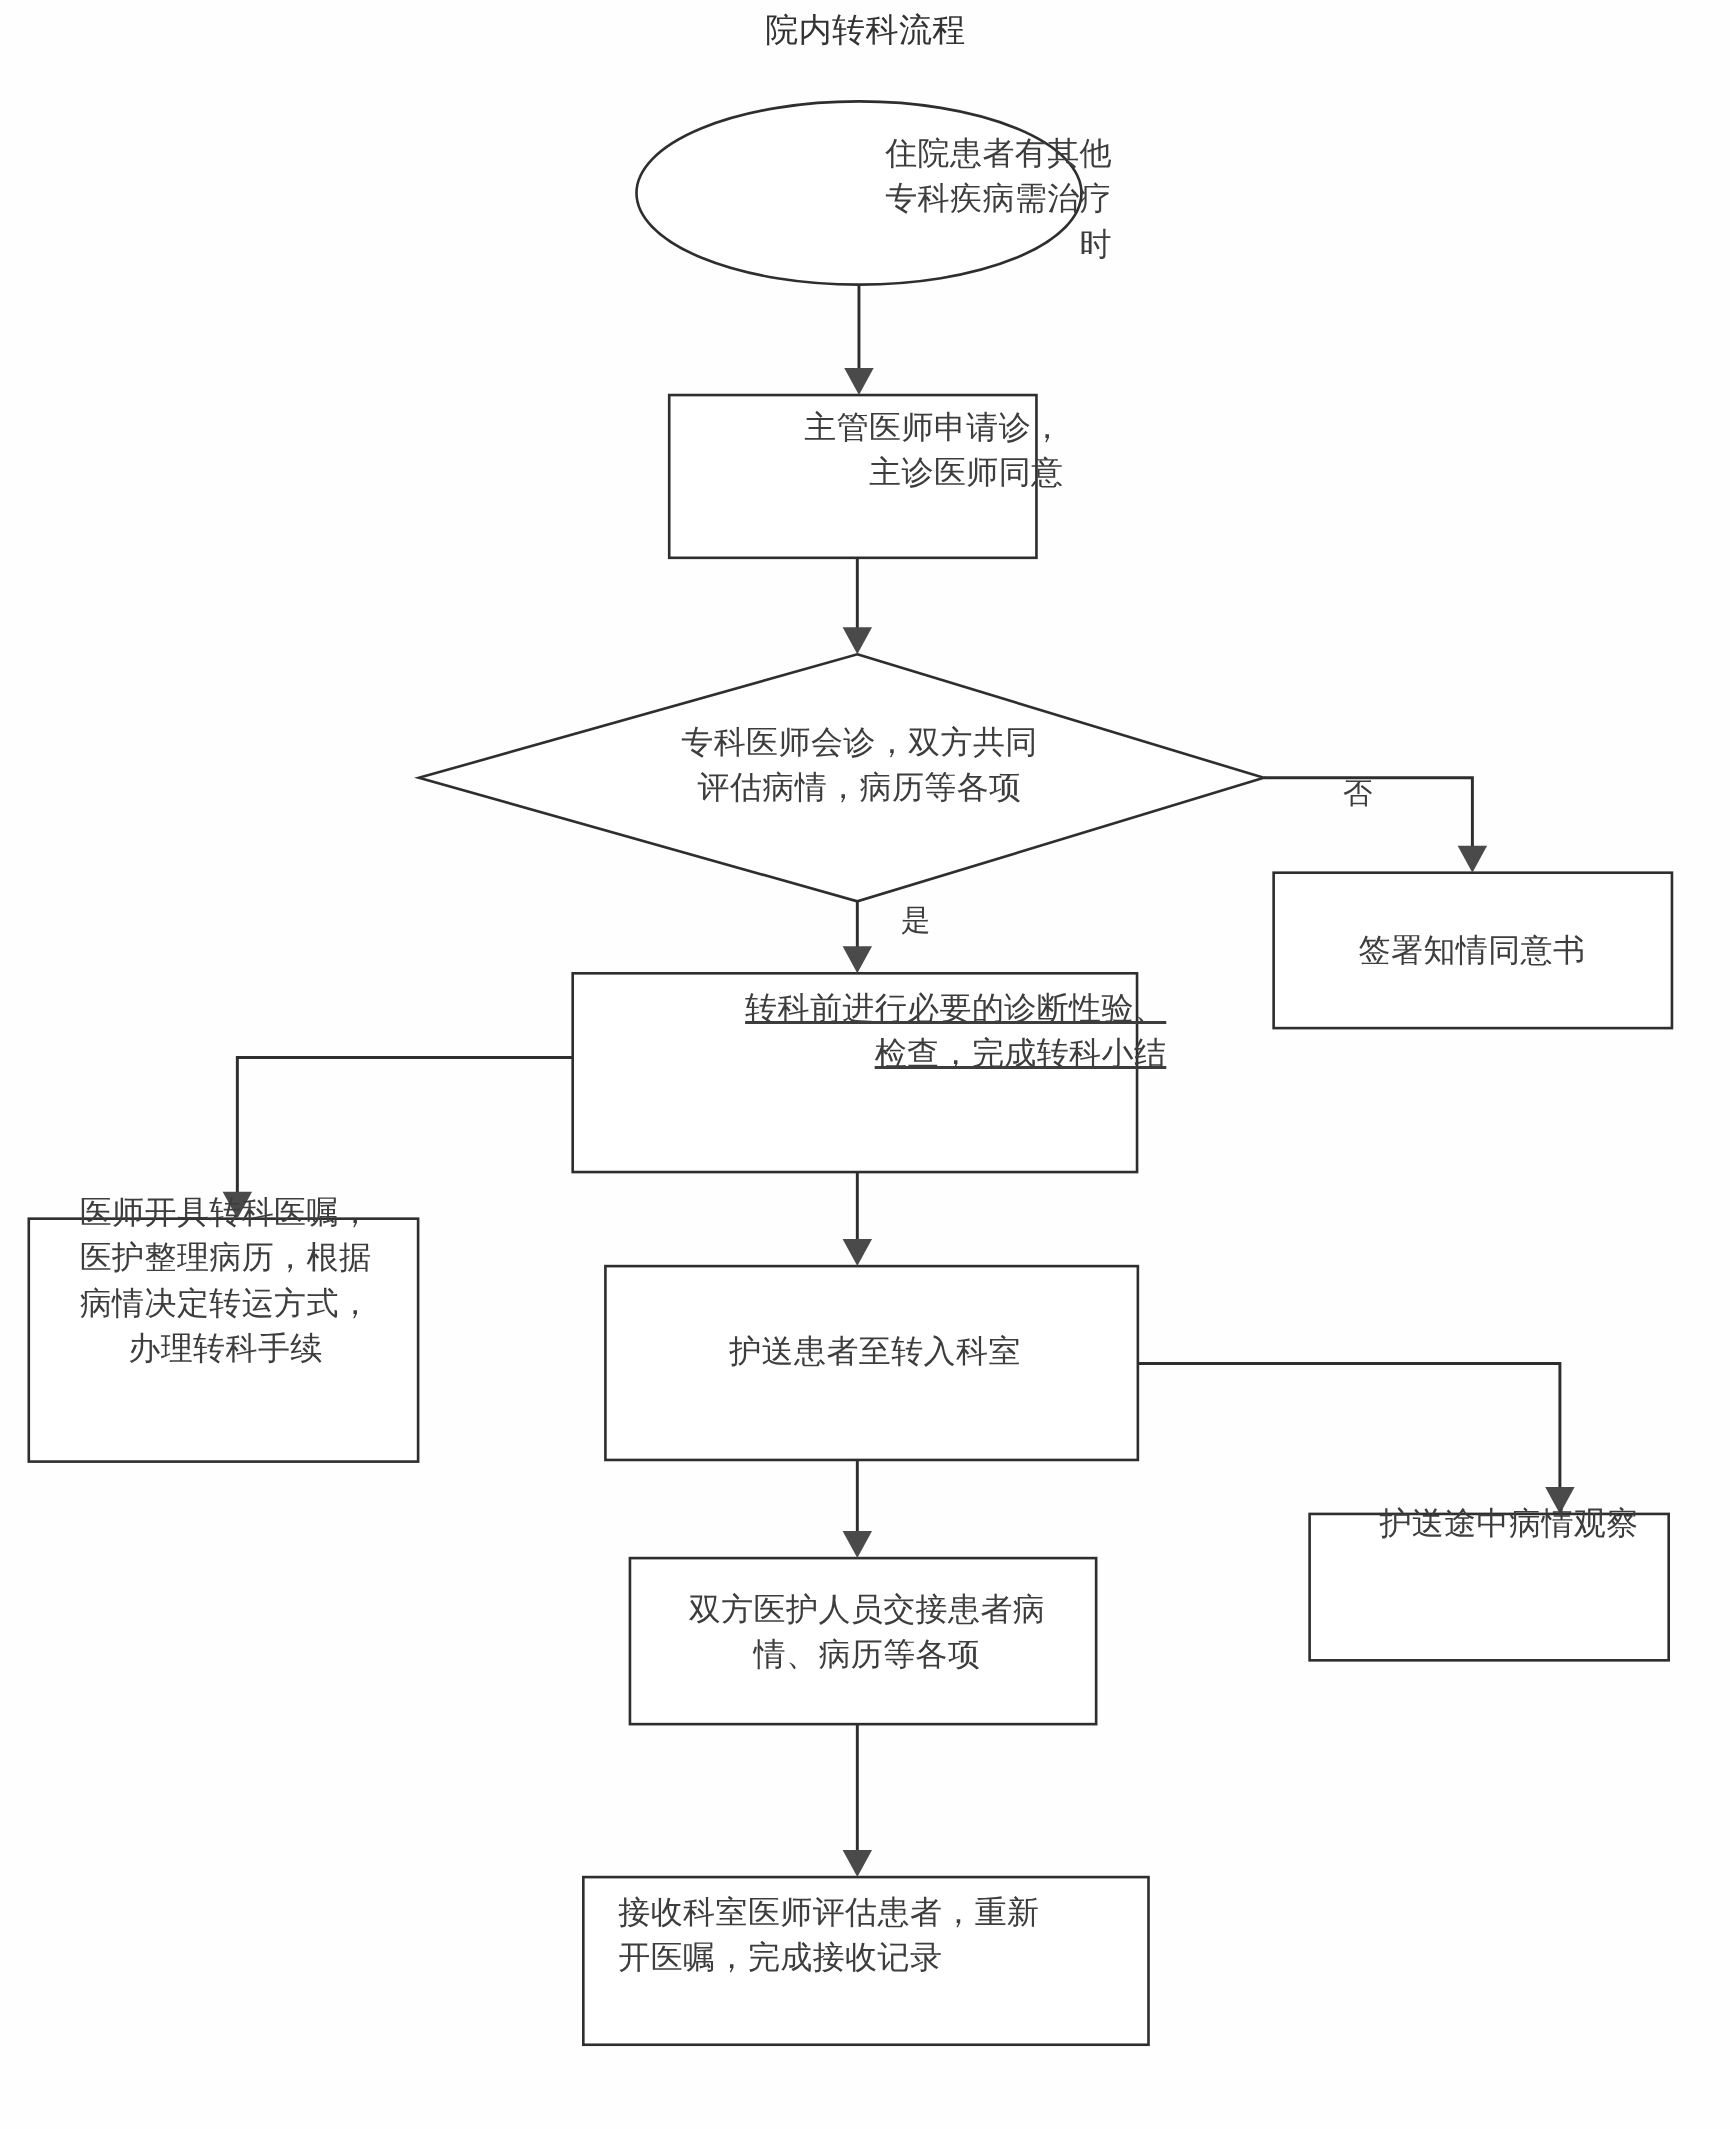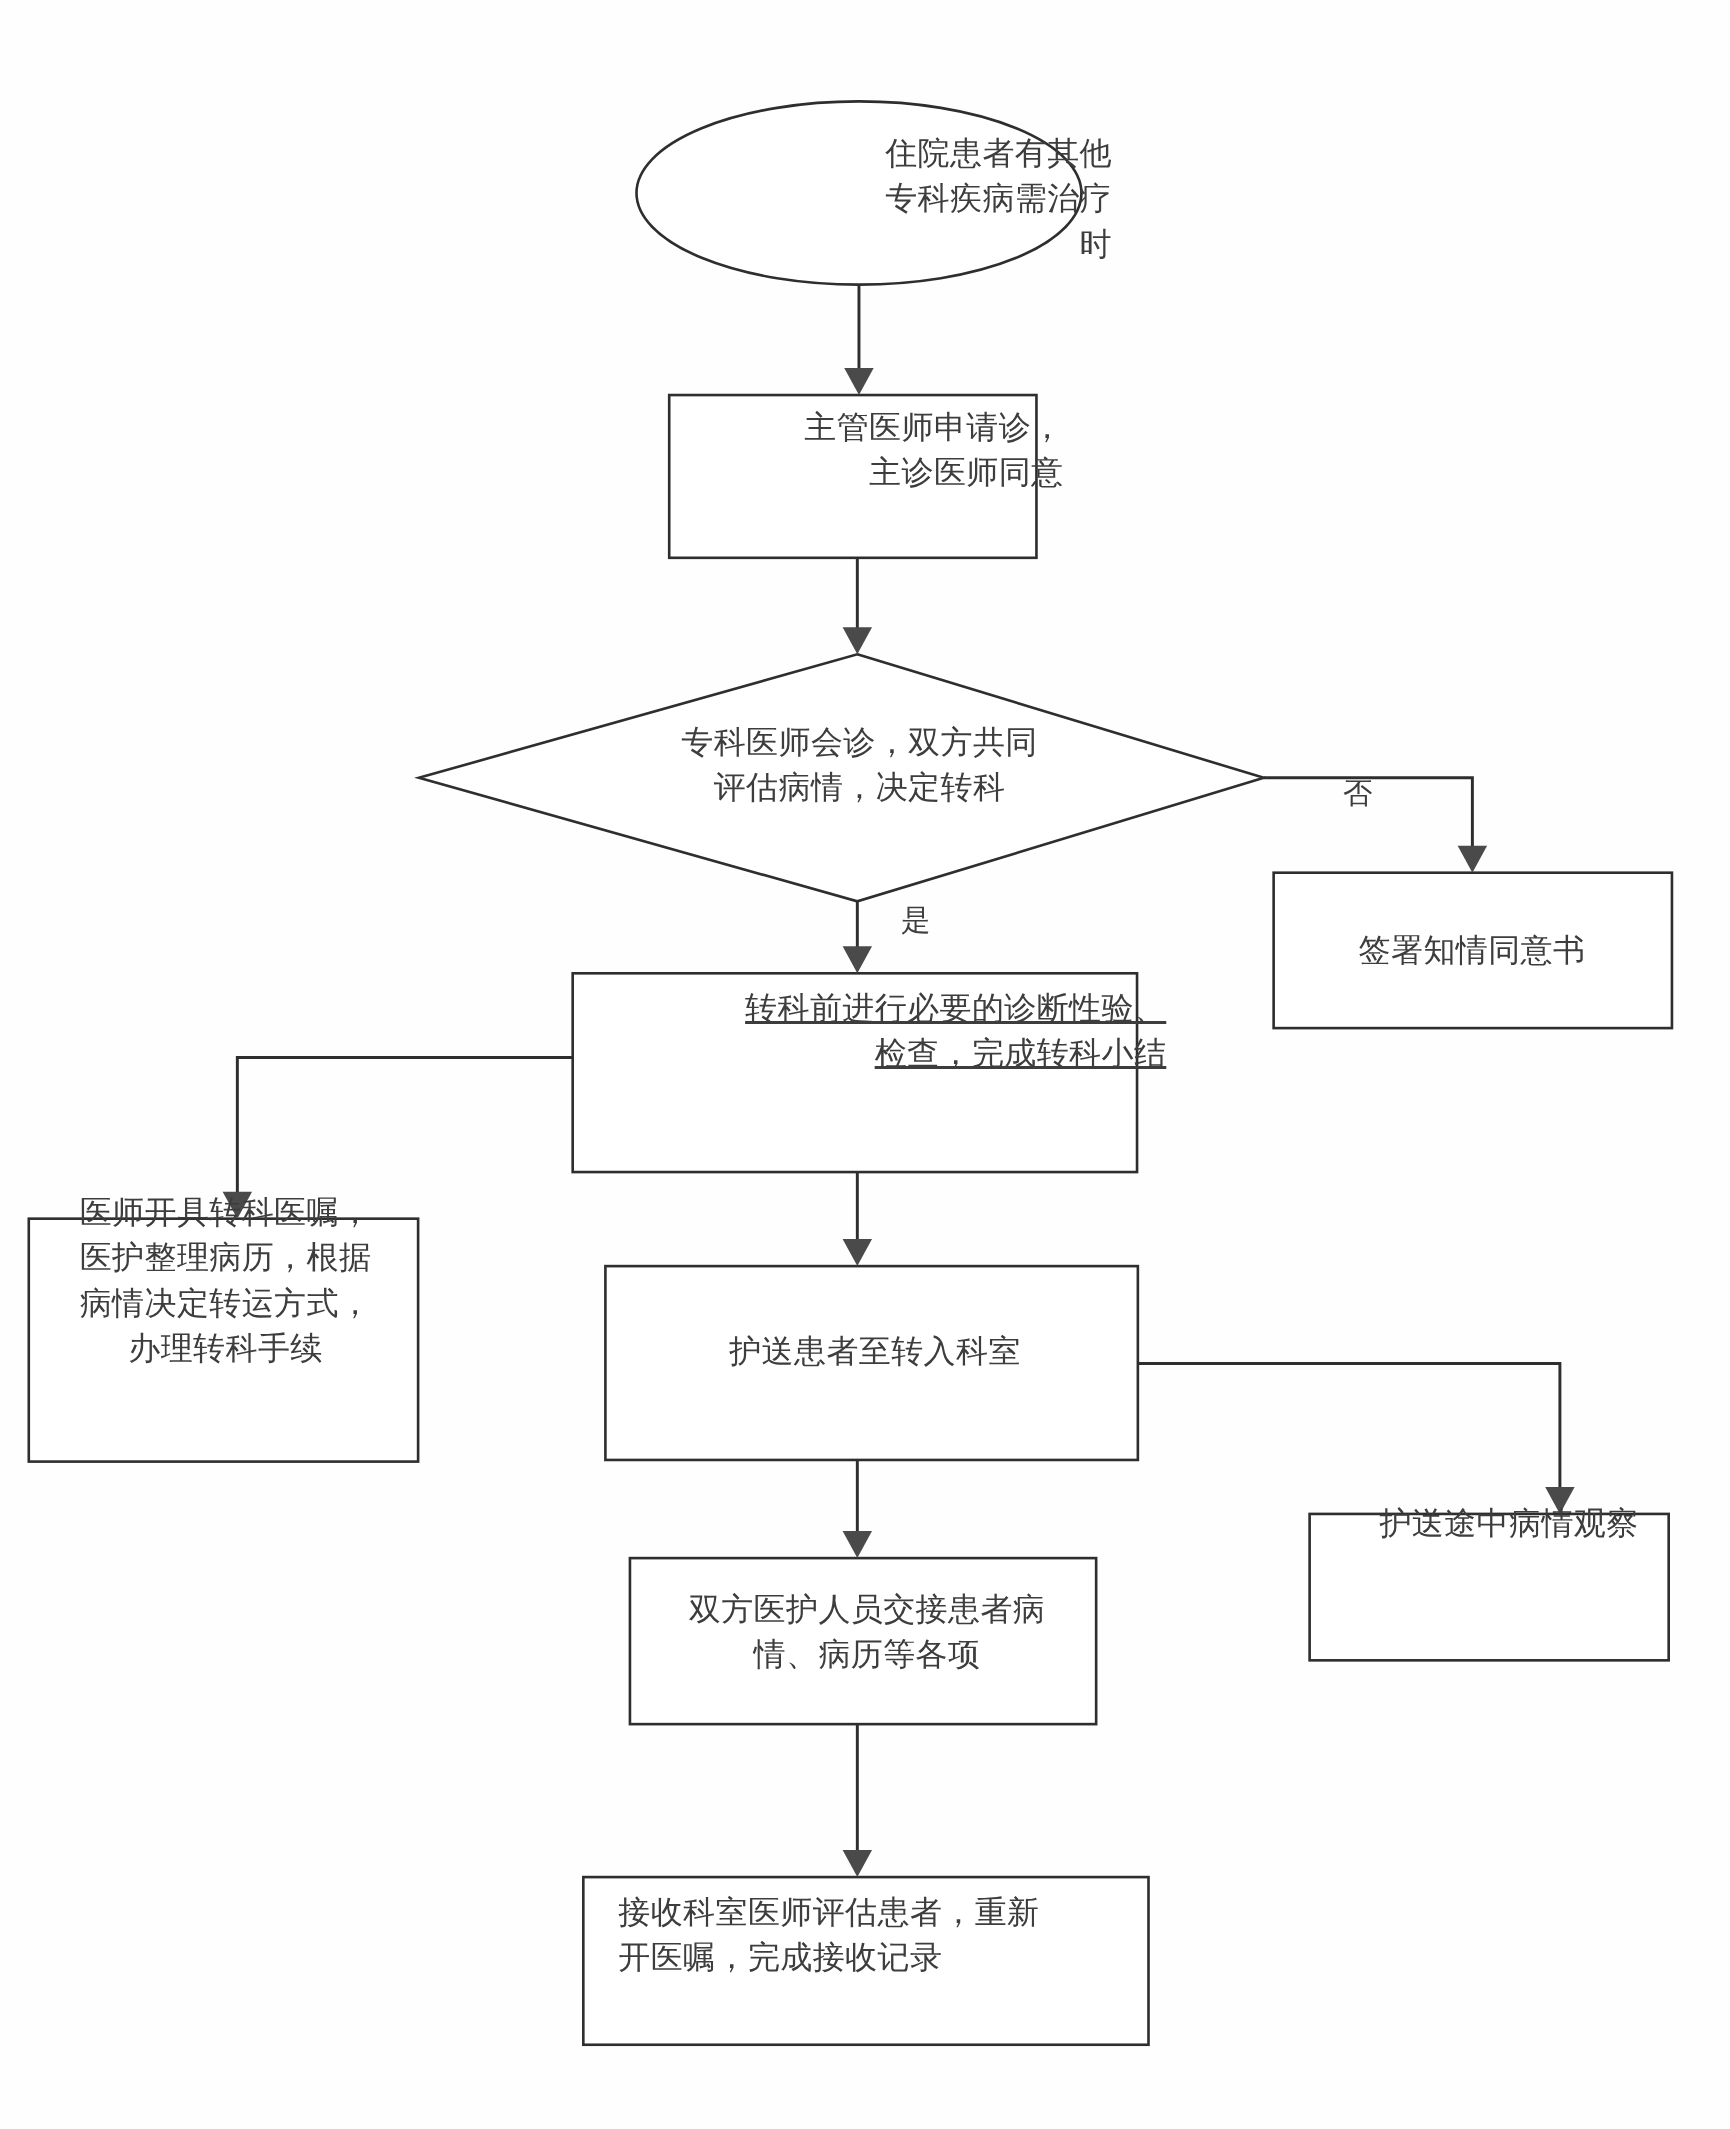--- a/index.html
+++ b/index.html
@@ -141,30 +141,31 @@
       <polygon class="arrow-head" points="1048,1905 1030,1872 1066,1872"></polygon>
     </g>
 
     <g>
       <line class="connector" x1="1048" y1="2108" x2="1048" y2="2275"></line>
       <polygon class="arrow-head" points="1048,2295 1030,2262 1066,2262"></polygon>
     </g>
 
   </svg>
 
+  <div class="txt" id="chart-title">院内转科流程</div>
 
   <div class="txt node-text" id="t-start">住院患者有其他
 专科疾病需治疗
 时</div>
 
   <div class="txt node-text" id="t-apply">主管医师申请诊，
 主诊医师同意</div>
 
   <div class="txt node-text" id="t-decide">专科医师会诊，双方共同
-评估病情，决定转科</div>
+评估病情，病历等各项</div>
 
   <div class="txt node-text" id="t-consent">签署知情同意书</div>
 
   <div class="txt node-text" id="t-prep">转科前进行必要的诊断性验、
 检查，完成转科小结</div>
 
   <div class="txt node-text" id="t-orders">医师开具转科医嘱，
 医护整理病历，根据
 病情决定转运方式，
 办理转科手续</div>

